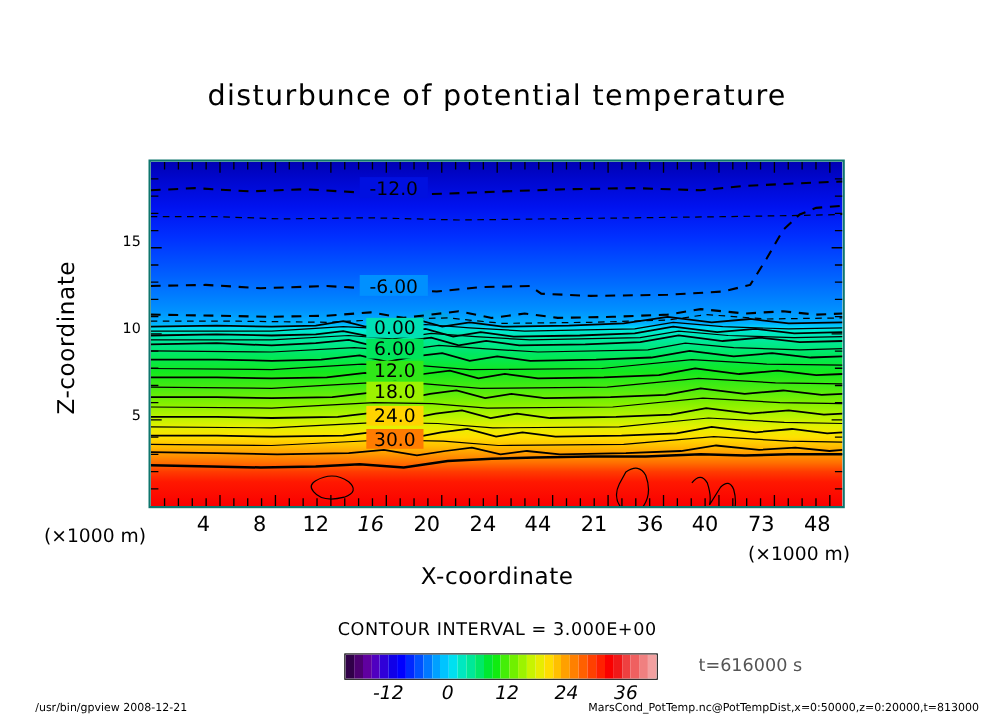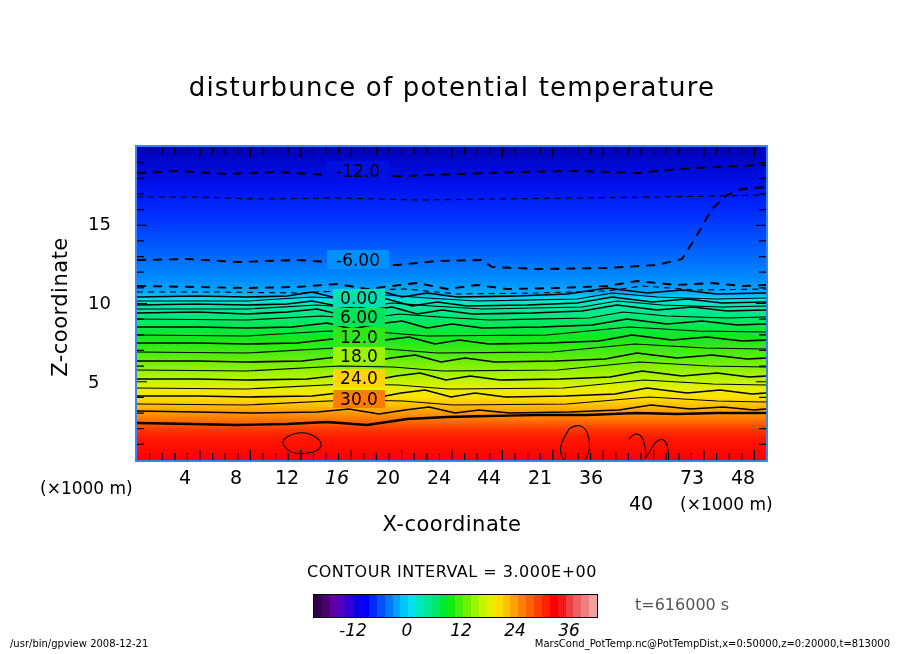--- a/index.html
+++ b/index.html
@@ -2,35 +2,35 @@
 <html><head>
 <meta charset="utf-8">
 <style>
   html,body{margin:0;padding:0;background:#ffffff;}
   body{width:904px;height:654px;position:relative;overflow:hidden;
        font-family:"DejaVu Sans",sans-serif;color:#000;}
   .abs{position:absolute;}
   #title{left:0;top:72px;width:904px;text-align:center;font-size:26px;
          letter-spacing:1.2px;font-family:"DejaVu Sans",sans-serif;}
   #plot-frame{left:135px;top:145px;width:633px;height:317px;
-              border:2px solid #3b82f6;box-sizing:border-box;overflow:hidden;background:#fff;}
+              border:2px solid #0f766e;box-sizing:border-box;overflow:hidden;background:#fff;}
   #plot-svg{position:absolute;left:0;top:0;}
   #ylabel{left:-40px;top:295px;width:200px;text-align:center;font-size:21px;
           transform:rotate(-90deg);transform-origin:center center;letter-spacing:.5px;}
   #xlabel{left:0;top:512px;width:904px;text-align:center;font-size:21px;letter-spacing:.5px;}
   .tick-lab{font-size:19px;text-align:center;}
-  .ytick{width:40px;font-size:18px;}
+  .ytick{width:40px;text-align:right;font-size:13px;}
   .unit{font-size:17px;}
   #ci{left:0;top:562px;width:904px;text-align:center;font-size:16px;letter-spacing:.5px;}
   #cbar-wrap{left:313px;top:594px;width:285px;height:24px;border:1.5px solid #000;
              box-sizing:border-box;overflow:hidden;display:flex;}
   #cbar-wrap i{flex:1 1 auto;height:100%;display:block;}
   .cb-tick{position:absolute;font-size:17px;text-align:center;width:60px;top:620px;font-style:italic;}
   #tlabel{left:635px;top:595px;font-size:16px;color:#555;}
-  #foot-left{left:10px;top:638px;font-size:10px;}
+  #foot-left{left:32px;top:638px;font-size:10px;}
   #foot-right{right:14px;top:638px;font-size:10px;text-align:right;}
 </style>
 </head>
 <body>
 
 <div class="abs" id="title">disturbunce of potential temperature</div>
 
 <div class="abs" id="ylabel">Z-coordinate</div>
 <div class="abs" id="xlabel">X-coordinate</div>
 
@@ -43,21 +43,21 @@
 
 <div class="abs tick-lab" style="left:165px;top:466px;width:40px;">4</div>
 <div class="abs tick-lab" style="left:216px;top:466px;width:40px;">8</div>
 <div class="abs tick-lab" style="left:267px;top:466px;width:40px;">12</div>
 <div class="abs tick-lab" style="left:317px;top:466px;width:40px;font-style:italic;">16</div>
 <div class="abs tick-lab" style="left:368px;top:466px;width:40px;">20</div>
 <div class="abs tick-lab" style="left:419px;top:466px;width:40px;">24</div>
 <div class="abs tick-lab" style="left:469px;top:466px;width:40px;">44</div>
 <div class="abs tick-lab" style="left:520px;top:466px;width:40px;">21</div>
 <div class="abs tick-lab" style="left:571px;top:466px;width:40px;">36</div>
-<div class="abs tick-lab" style="left:621px;top:492px;width:40px;">40</div>
+<div class="abs tick-lab" style="left:621px;top:466px;width:40px;">40</div>
 <div class="abs tick-lab" style="left:672px;top:466px;width:40px;">73</div>
 <div class="abs tick-lab" style="left:723px;top:466px;width:40px;">48</div>
 
 <div class="abs" id="plot-frame">
   <svg id="plot-svg" width="629" height="313" viewBox="0 0 629 313">
     <defs>
       <linearGradient id="fieldGrad" x1="0" y1="0" x2="0" y2="1">
         <stop offset="0.000" stop-color="#0000b4"></stop>
         <stop offset="0.060" stop-color="#0008d2"></stop>
         <stop offset="0.130" stop-color="#0012ef"></stop>

